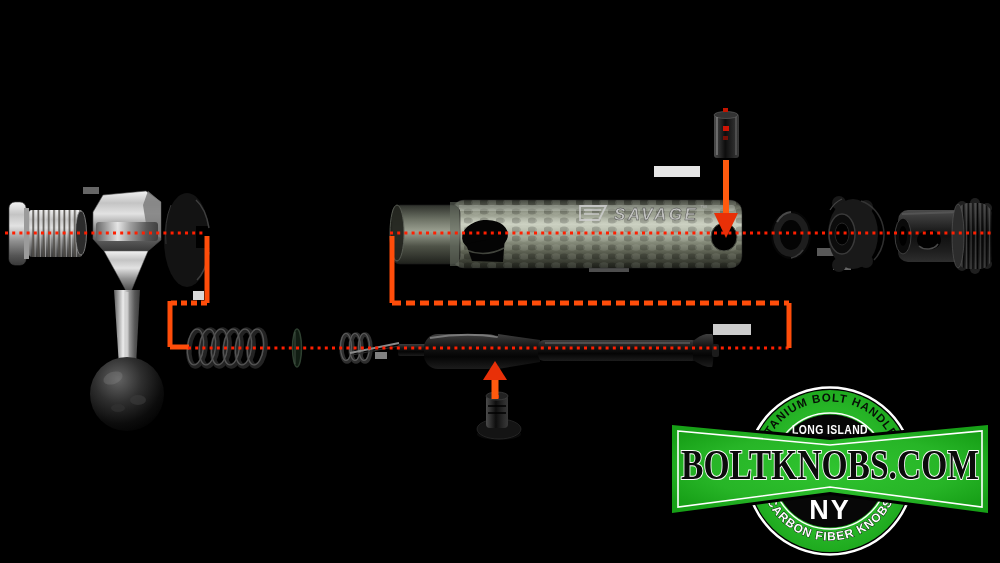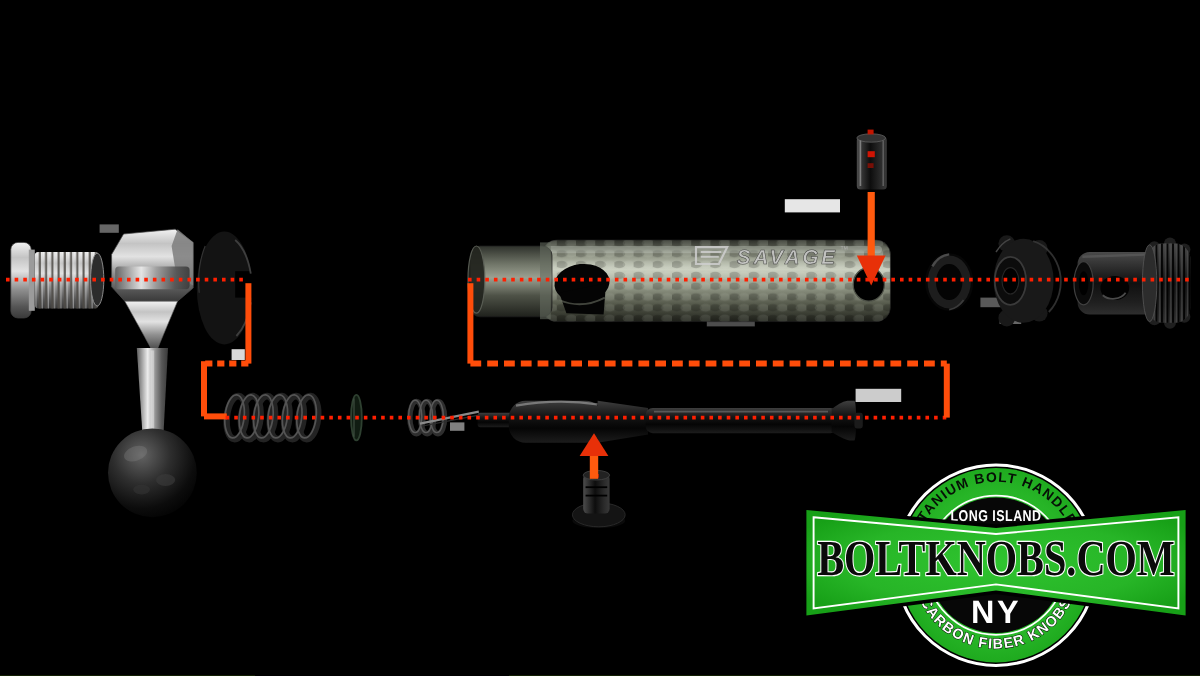--- a/index.html
+++ b/index.html
@@ -1,16 +1,16 @@
 <!DOCTYPE html>
 <html><head>
 <meta charset="utf-8">
 <style>
   html,body{margin:0;padding:0;background:#000;}
-  .stage{position:relative;width:1000px;height:563px;background:#4d7c0f;overflow:hidden;
+  .stage{position:relative;width:1000px;height:563px;background:#be185d;overflow:hidden;
          font-family:"Liberation Sans",sans-serif;}
   svg{display:block;}
   text{font-family:"Liberation Sans",sans-serif;}
   .serif{font-family:"Liberation Serif",serif;}
 </style>
 </head>
 <body>
 
 <div class="stage">
 <svg width="1000" height="563" viewBox="0 0 1000 563">

